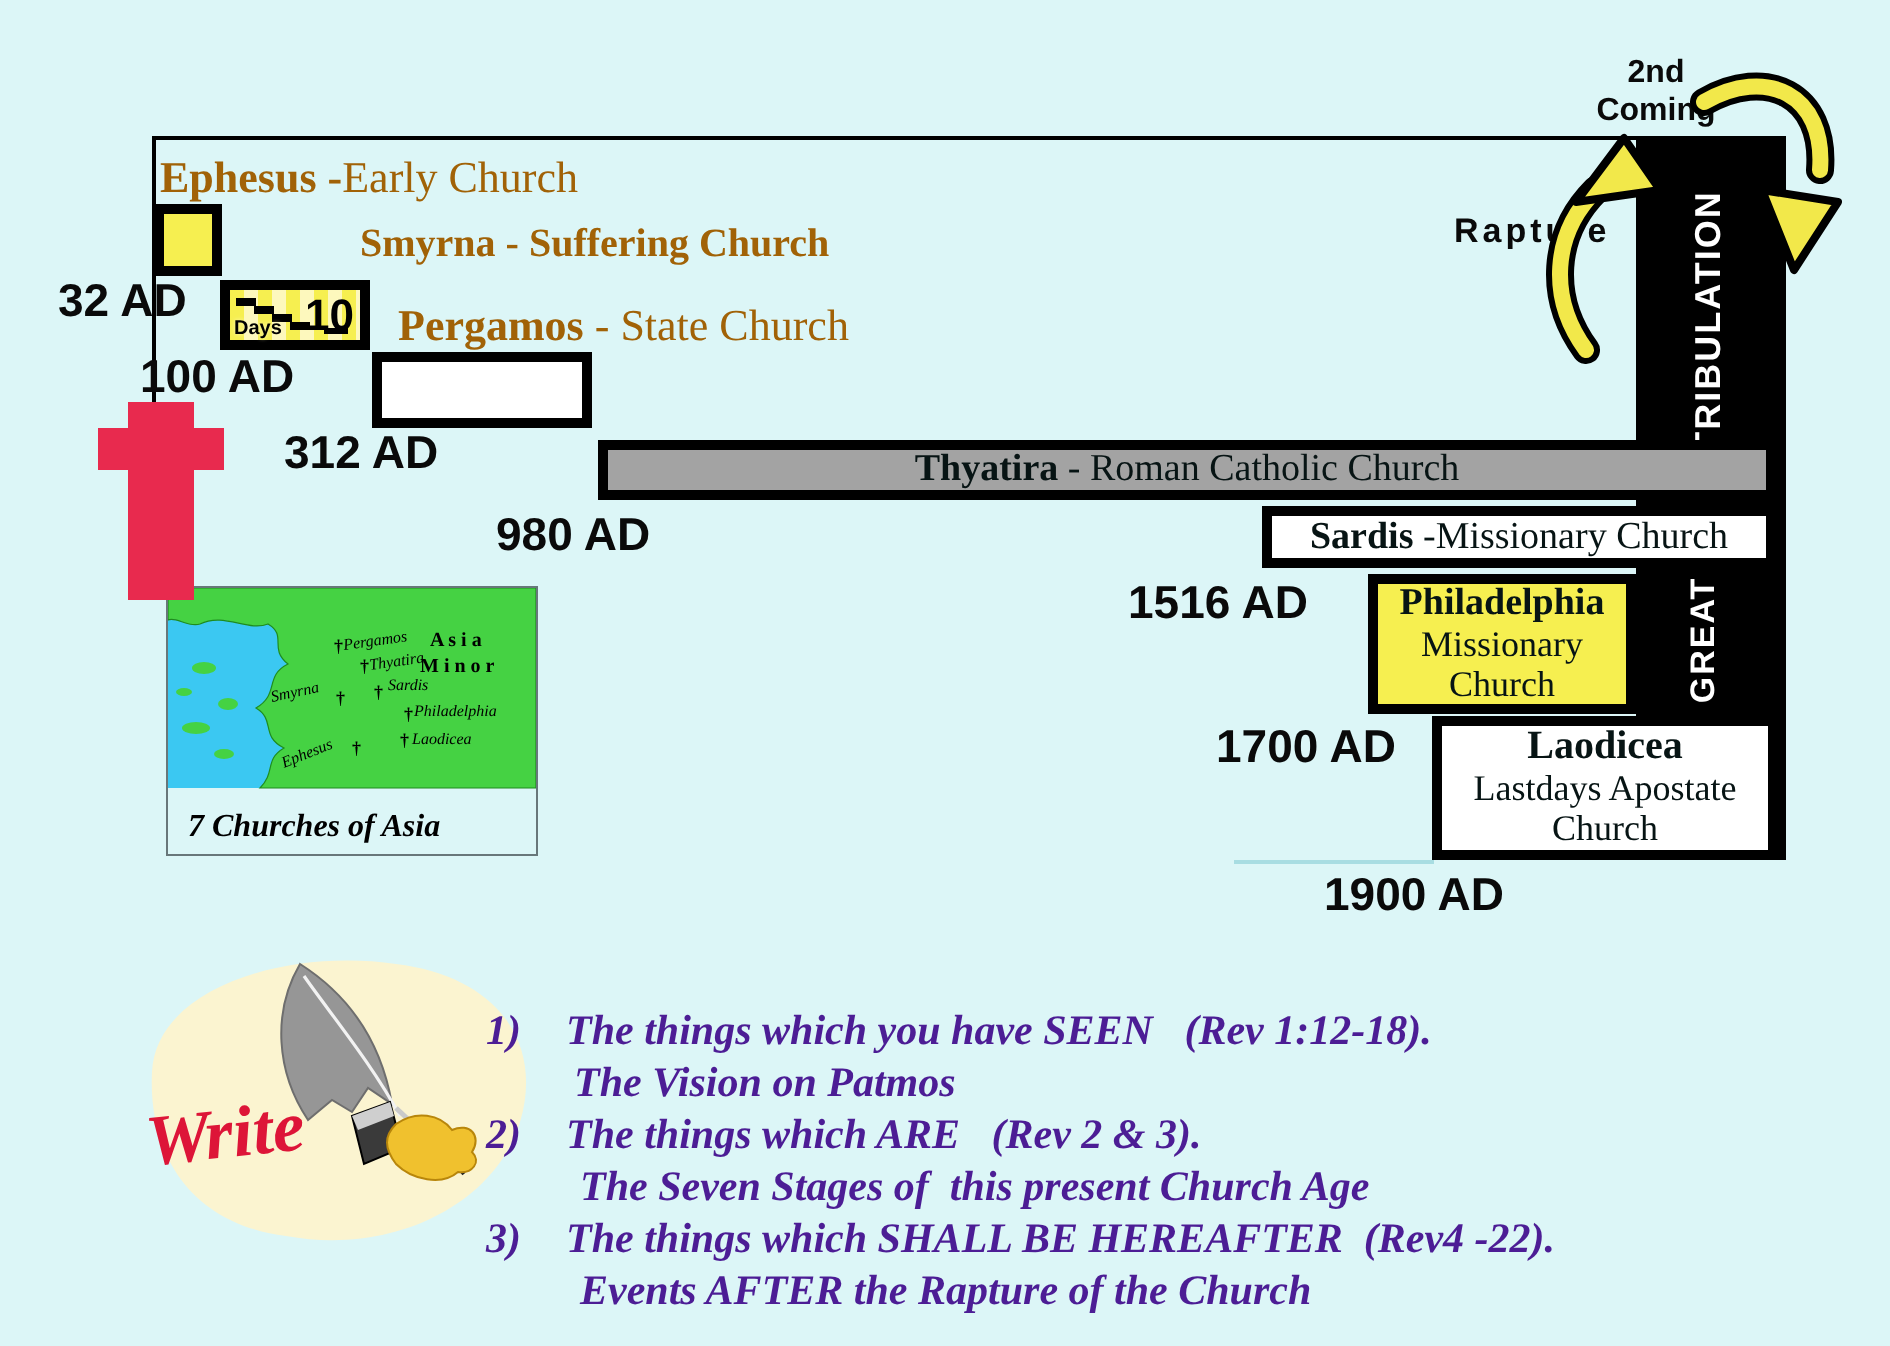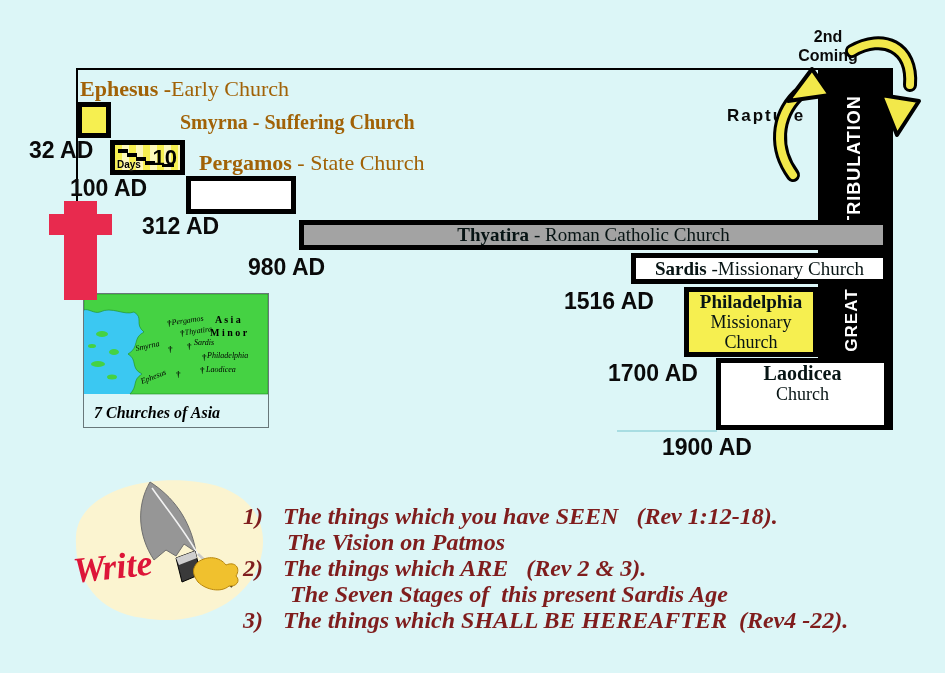--- a/index.html
+++ b/index.html
@@ -53,21 +53,21 @@
   #smyrna-ten-dash{right:6px;bottom:3px;width:12px;height:3px;background:#000;}
   
   #cross-v{left:64px;top:201px;width:33px;height:99px;background:#e82a4e;}
   #cross-h{left:49px;top:214px;width:63px;height:21px;background:#e82a4e;}
   
   #map-svg{left:84px;top:294px;}
   #quill-svg{left:48px;top:466px;}
   #arrows-svg{left:700px;top:25px;}
   
   .w-line{font-family:"Liberation Serif",serif;font-style:italic;font-weight:bold;
-      font-size:24px;color:#7f1d1d;white-space:pre;}
+      font-size:21px;color:#4c1d95;white-space:pre;}
   .w-num{display:inline-block;width:40px;}
   #w1{left:243px;top:503px;} #w1s{left:287px;top:529px;}
   #w2{left:243px;top:555px;} #w2s{left:290px;top:581px;}
   #w3{left:243px;top:607px;} #w3s{left:290px;top:633px;}
   svg text{font-family:"Liberation Serif",serif;}
 </style>
 </head>
 <body>
 
 <div id="stage">
@@ -106,20 +106,21 @@
   <div class="abs box" id="sardis-box"><span class="ch-name pre">Sardis</span><span class="pre"> -</span><span class="pre">Missionary Church</span></div>
 
   <div class="abs box" id="philadelphia-box">
     <div class="ch-name" style="font-size:19px;line-height:20px">Philadelphia</div>
     <div style="font-size:18px;line-height:20px">Missionary</div>
     <div style="font-size:18px;line-height:20px">Church</div>
   </div>
 
   <div class="abs box" id="laodicea-box">
     <div class="ch-name" style="font-size:20px;line-height:21px">Laodicea</div>
+    <div style="font-size:18px;line-height:20px">Lastdays Apostate</div>
     <div style="font-size:18px;line-height:20px">Church</div>
   </div>
 
   <div class="abs date" id="date-32">32 AD</div>
   <div class="abs date" id="date-100">100 AD</div>
   <div class="abs date" id="date-312">312 AD</div>
   <div class="abs date" id="date-590">980 AD</div>
   <div class="abs date" id="date-1516">1516 AD</div>
   <div class="abs date" id="date-1700">1700 AD</div>
   <div class="abs date" id="date-1900">1900 AD</div>
@@ -192,17 +193,18 @@
       <path d="M150,96 C160,89 172,91 178,99 C187,95 193,102 188,110 C193,115 188,121 181,120
                C173,127 158,124 150,116 C144,108 144,102 150,96 Z" fill="#f0c12e" stroke="#b8860b" stroke-width="1"></path>
     </g>
     <text x="25" y="110" transform="rotate(-6 90 100)" font-size="36" font-style="italic" font-weight="bold" fill="#dd1538">Write</text>
   </svg>
 
   <div class="abs w-line" id="w1"><span class="w-num">1)</span><span>The things which you have SEEN   (Rev 1:12-18).</span></div>
   <div class="abs w-line" id="w1s">The Vision on Patmos</div>
 
   <div class="abs w-line" id="w2"><span class="w-num">2)</span><span>The things which ARE   (Rev 2 &amp; 3).</span></div>
-  <div class="abs w-line" id="w2s">The Seven Stages of  this present Sardis Age</div>
+  <div class="abs w-line" id="w2s">The Seven Stages of  this present Church Age</div>
 
   <div class="abs w-line" id="w3"><span class="w-num">3)</span><span>The things which SHALL BE HEREAFTER  (Rev4 -22).</span></div>
+  <div class="abs w-line" id="w3s">Events AFTER the Rapture of the Church</div>
 
 </div>
 
 </body></html>

